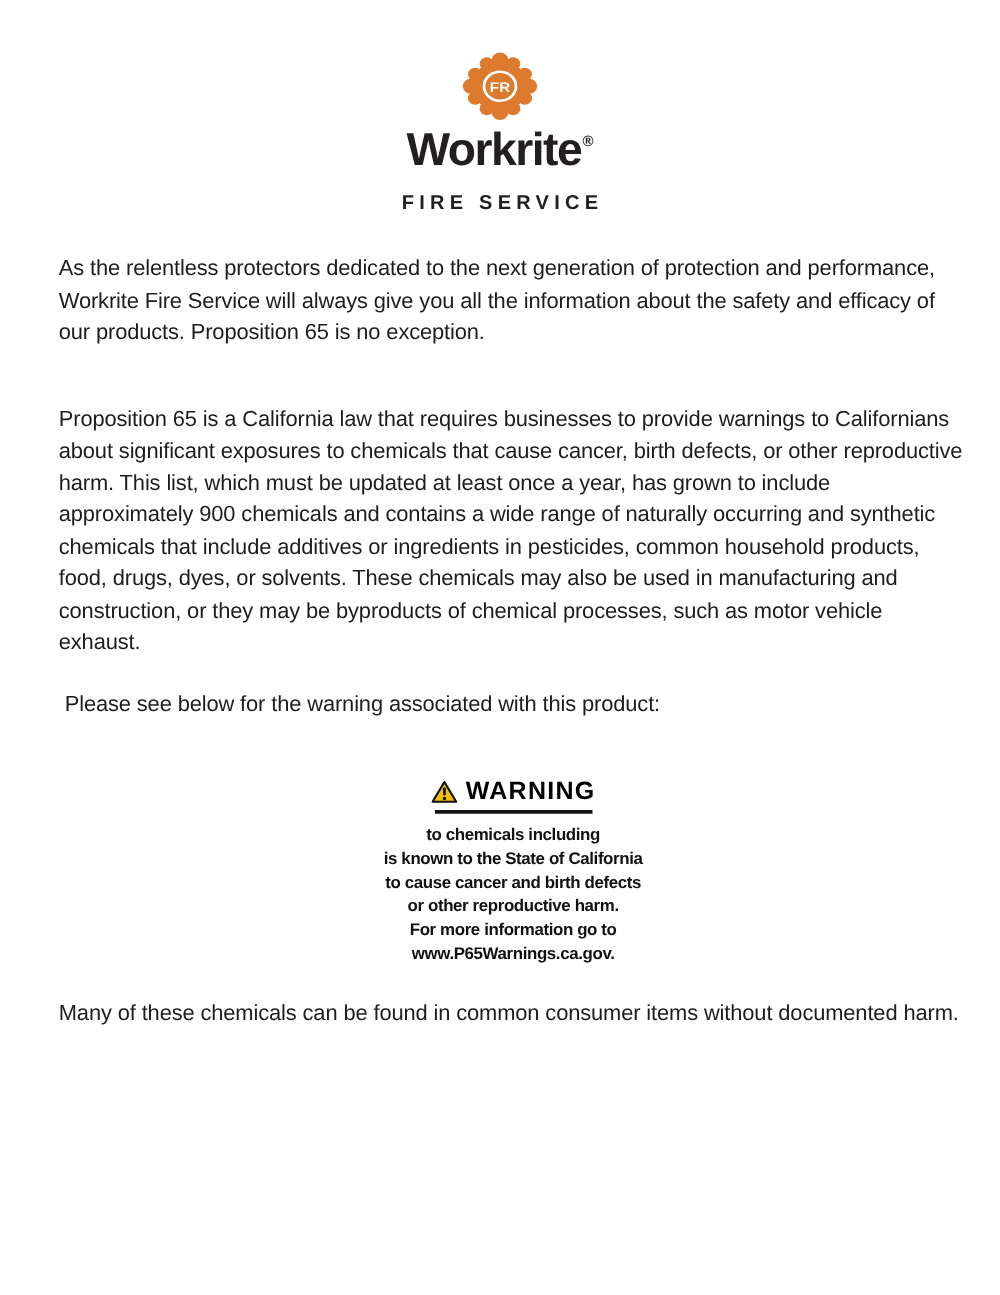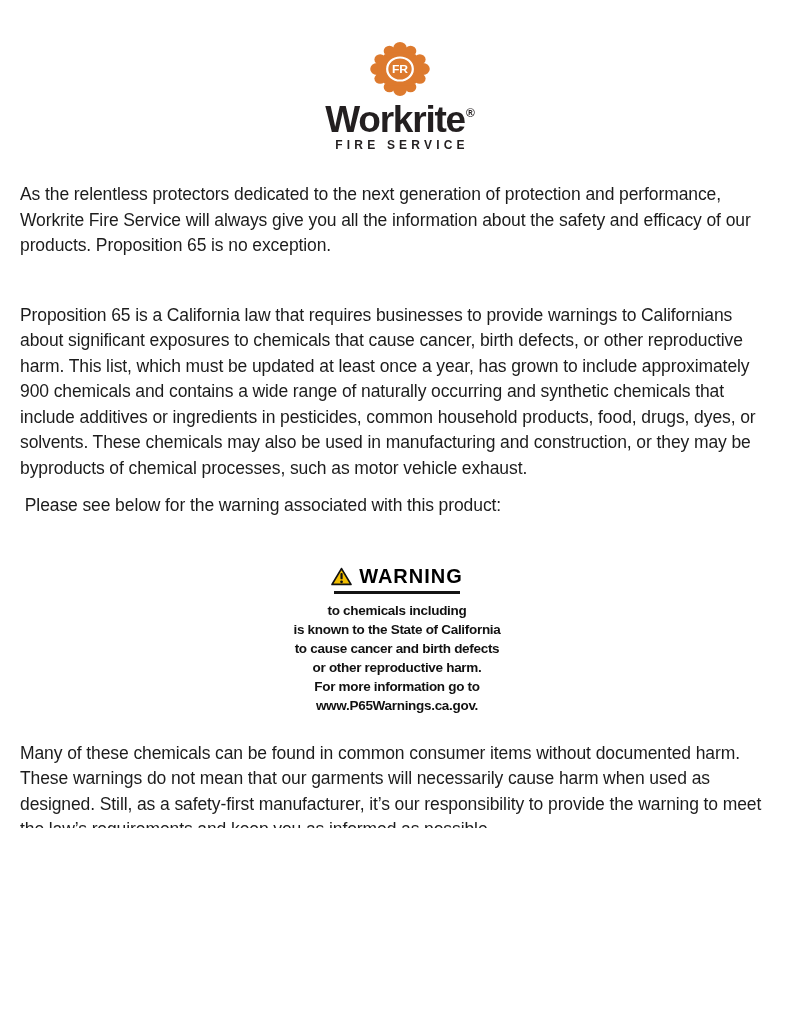--- a/index.html
+++ b/index.html
@@ -10,32 +10,32 @@
   
   .logo-block{padding-top:40px;display:flex;flex-direction:column;align-items:center;}
   .badge{width:64px;height:58px;display:block;}
   .badge-orange{fill:var(--badge_orange,#DD7A2E);}
   .brand{
     margin-top:3px;font-size:37px;font-weight:bold;letter-spacing:-1.2px;
     color:var(--brand_dark,#231F20);line-height:1;
   }
   .brand .reg{font-size:12px;vertical-align:15px;letter-spacing:0;margin-left:1px;}
   .tagline{
-    margin-top:0;font-size:12px;font-weight:bold;letter-spacing:4.2px;
+    margin-top:16px;font-size:16px;font-weight:bold;letter-spacing:4.2px;
     color:var(--brand_dark,#231F20);padding-left:4px;
   }
   
-  .content{padding:0 26px 0 20px;}
+  .content{padding:0 26px 0 47px;}
   .para{
     margin:0;color:var(--body_text,#1C1C1C);
     font-size:17.5px;line-height:25.5px;letter-spacing:-0.1px;
   }
   .p1{margin-top:30px;}
   .p2{margin-top:44px;}
-  .p3{margin-top:12px;white-space:pre-wrap;}
+  .p3{margin-top:24px;white-space:pre-wrap;}
   .p4{margin-top:26px;}
   
   .warning-label{margin:46px auto 0;width:260px;text-align:center;}
   .warning-head{display:flex;align-items:center;justify-content:center;gap:7px;}
   .warning-word{font-size:20px;font-weight:bold;letter-spacing:1px;color:#000;}
   .warning-rule{width:126px;height:3px;background:#141414;margin:3px auto 7px;}
   .warning-lines div{
     color:var(--label_text,#111111);font-size:13.5px;font-weight:bold;
     line-height:19px;letter-spacing:-0.3px;white-space:nowrap;
   }

